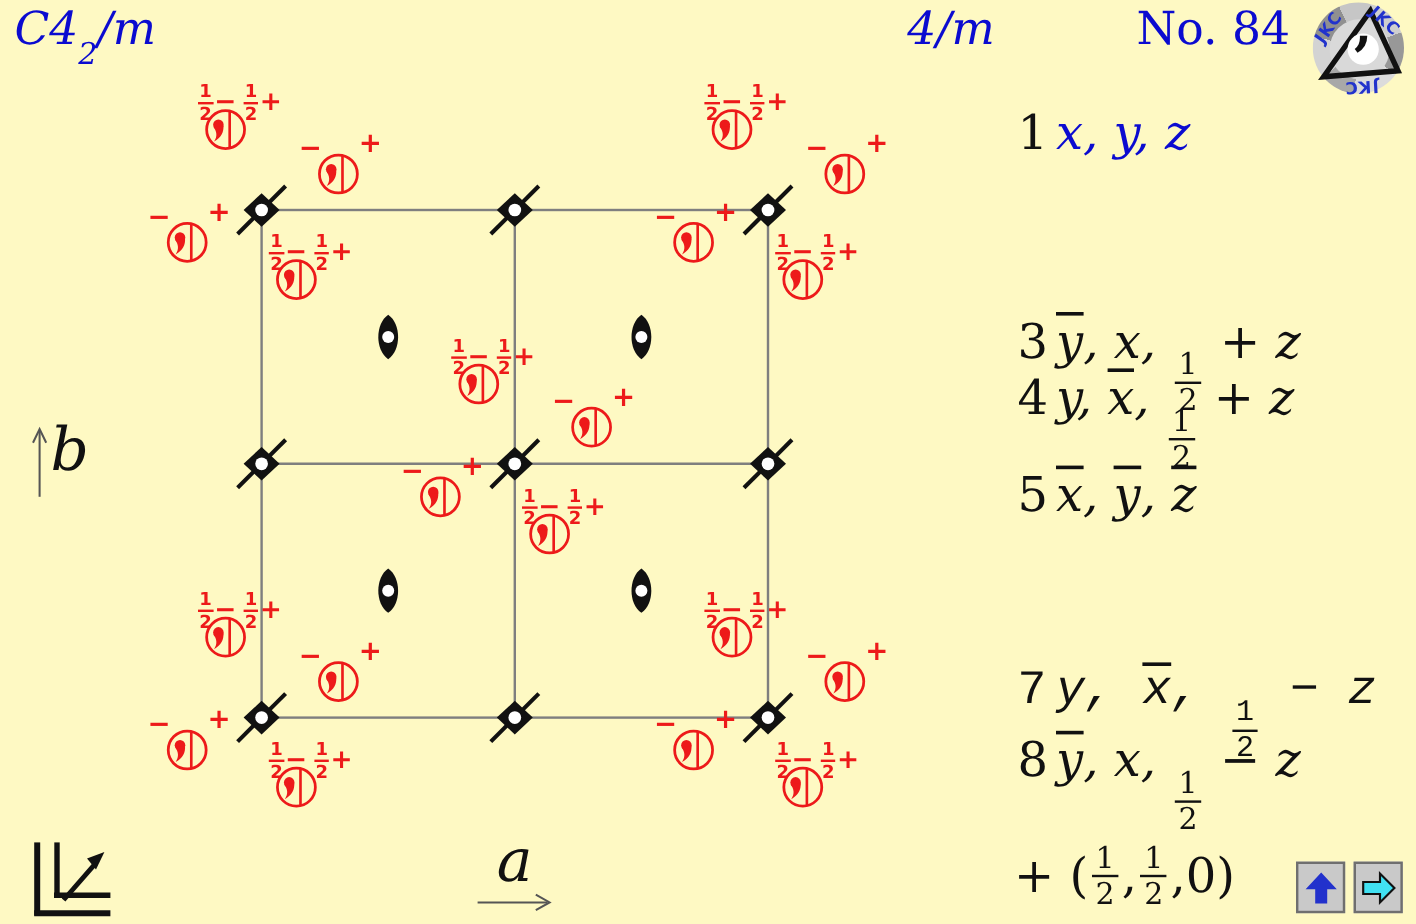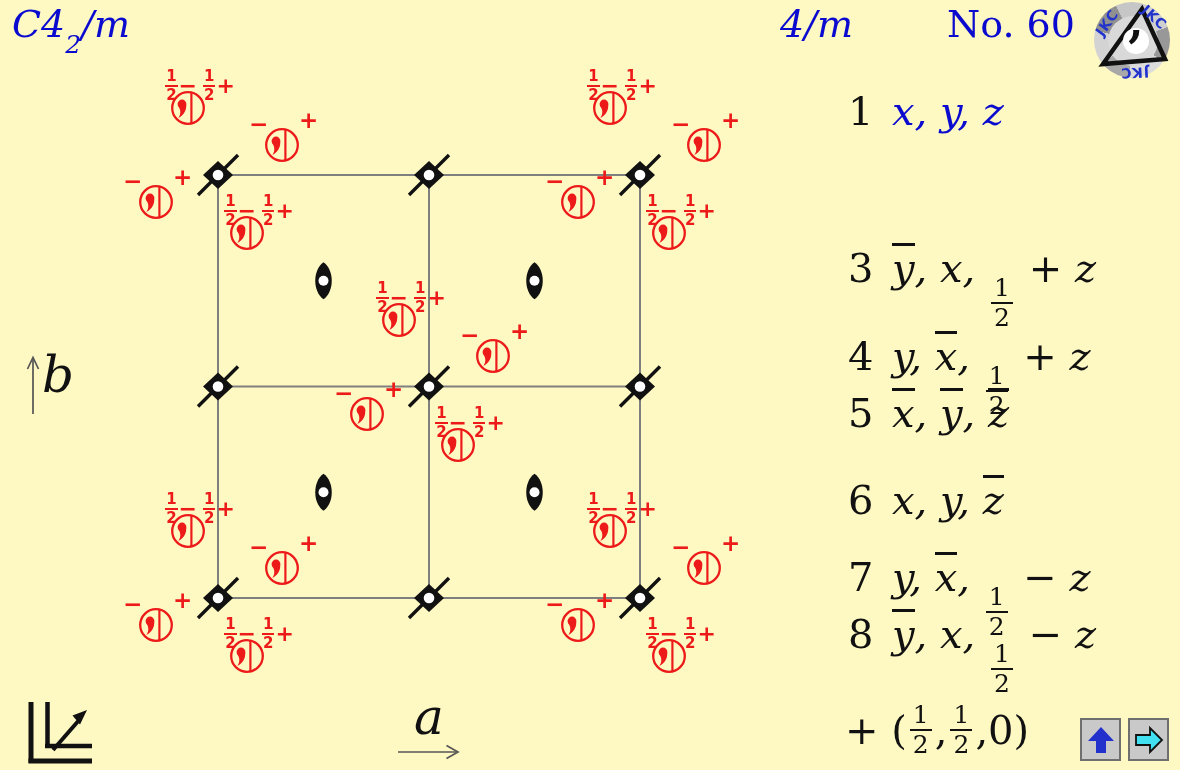--- a/index.html
+++ b/index.html
@@ -26,43 +26,43 @@
   .alab.sign{font-size:23px;}
   .alab.combo{display:flex;align-items:center;gap:1px;}
   .alab .s{font-size:22px;}
   .fr{display:flex;flex-direction:column;align-items:center;line-height:1;}
   .fr .n{font-size:15px;border-bottom:2px solid #ed1a1a;padding:0 1px 1px;}
   .fr .d{font-size:15px;padding-top:1px;}
   
   #plist{position:absolute;left:0;top:0;width:1180px;height:770px;pointer-events:none;}
   .pos-row{position:absolute;left:848px;font-size:40px;color:#111;white-space:nowrap;}
   .pos-num{display:inline-block;min-width:30px;font-style:normal;}
-  .pos-coords{font-style:italic;margin-left:14px;}
+  .pos-coords{font-style:italic;margin-left:2px;}
   .pos-coords.hl{color:#0b0bd0;}
   .ov{display:inline-block;border-top:3px solid currentColor;padding-top:1px;line-height:1.05;}
   .bfr{display:inline-flex;flex-direction:column;align-items:center;font-style:normal;vertical-align:-14px;line-height:1;margin:0 3px;}
   .bfr .n{font-size:25px;border-bottom:2.5px solid #111;padding:0 3px 2px;}
   .bfr .d{font-size:25px;padding-top:1px;}
   #centering{position:absolute;left:845px;top:702px;font-size:40px;color:#111;display:flex;align-items:center;}
   
   .nav-btn{position:absolute;top:718px;width:41px;height:43px;background:#c9c9c9;
            border:2.5px solid #6f6f6f;box-sizing:border-box;display:flex;align-items:center;
            justify-content:center;cursor:pointer;}
 </style>
 </head>
 <body>
 
 <div class="stage">
 
   <div class="title" style="left:12px"><span>C4</span><sub>2</sub><span>/m</span></div>
 
 
-  <div class="title" style="left:780px">4/m</div>
-
-  <div class="title upright" style="left:947px">No. 60</div>
+  <div class="title" style="left:756px">4/m</div>
+
+  <div class="title upright" style="left:947px">No. 84</div>
 
   <div class="logo">
     <div class="logo-ring"></div>
     <svg width="86" height="80" viewBox="0 0 86 80">
       <circle cx="43" cy="40" r="25" fill="#d9d9d9"></circle>
       <polygon points="52,8 13,63 75,58" fill="none" stroke="#111" stroke-width="4.5"></polygon>
       <circle cx="46" cy="40" r="13" fill="#fff"></circle>
       <text class="logo-comma" x="46" y="36" text-anchor="middle">,</text>
       <text class="logo-jkc" text-anchor="middle" transform="translate(43,40) rotate(-55) translate(0,-27)">JKC</text>
       <text class="logo-jkc" text-anchor="middle" transform="translate(43,40) rotate(42) translate(0,-27)">JKC</text>
@@ -473,31 +473,30 @@
         </span>
         <span class="s">+</span>
       </div>
     </div>
 
   <div class="axis-letter" style="left:42px;top:350px">b</div>
   <div class="axis-letter" style="left:414px;top:692px">a</div>
 
   <div id="plist">
       <div class="pos-row" style="top: 88px;"><span class="pos-num">1</span><span class="pos-coords hl"><span>x</span><span>, </span><span>y</span><span>, </span><span>z</span></span></div>
-      <div class="pos-row" style="top: 243px;"><span class="pos-num">3</span><span class="pos-coords"><span class="ov">y</span><span>, </span><span>x</span><span>, </span><span class="bfr">
+      <div class="pos-row" style="top: 260px;"><span class="pos-num">3</span><span class="pos-coords"><span class="ov">y</span><span>, </span><span>x</span><span>, </span><span class="bfr">
             <span class="n">1</span>
             <span class="d">2</span>
           </span><span> + </span><span>z</span></span></div>
-      <div class="pos-row" style="top: 331px;"><span class="pos-num">4</span><span class="pos-coords"><span>y</span><span>, </span><span class="ov">x</span><span>, </span><span class="bfr">
+      <div class="pos-row" style="top: 307px;"><span class="pos-num">4</span><span class="pos-coords"><span>y</span><span>, </span><span class="ov">x</span><span>, </span><span class="bfr">
             <span class="n">1</span>
             <span class="d">2</span>
           </span><span> + </span><span>z</span></span></div>
       <div class="pos-row" style="top: 388px;"><span class="pos-num">5</span><span class="pos-coords"><span class="ov">x</span><span>, </span><span class="ov">y</span><span>, </span><span class="ov">z</span></span></div>
-      <div class="pos-row" style="top: 475px;"><span class="pos-num">6</span><span class="pos-coords"><span>x</span><span>, </span><span>y</span><span>, </span><span class="ov">z</span></span></div>
-      <div class="pos-row" style="top: 552.4px;"><span class="pos-num">7</span><span class="pos-coords"><span>y</span><span>, </span><span class="ov">x</span><span>, </span><span class="bfr">
+      <div class="pos-row" style="top: 552.4px; font-family: Liberation Mono, monospace;"><span class="pos-num">7</span><span class="pos-coords"><span>y</span><span>, </span><span class="ov">x</span><span>, </span><span class="bfr">
             <span class="n">1</span>
             <span class="d">2</span>
           </span><span> − </span><span>z</span></span></div>
       <div class="pos-row" style="top: 609px;"><span class="pos-num">8</span><span class="pos-coords"><span class="ov">y</span><span>, </span><span>x</span><span>, </span><span class="bfr">
             <span class="n">1</span>
             <span class="d">2</span>
           </span><span> − </span><span>z</span></span></div>
     </div>
   <div id="centering">
       <span>+ (</span>

